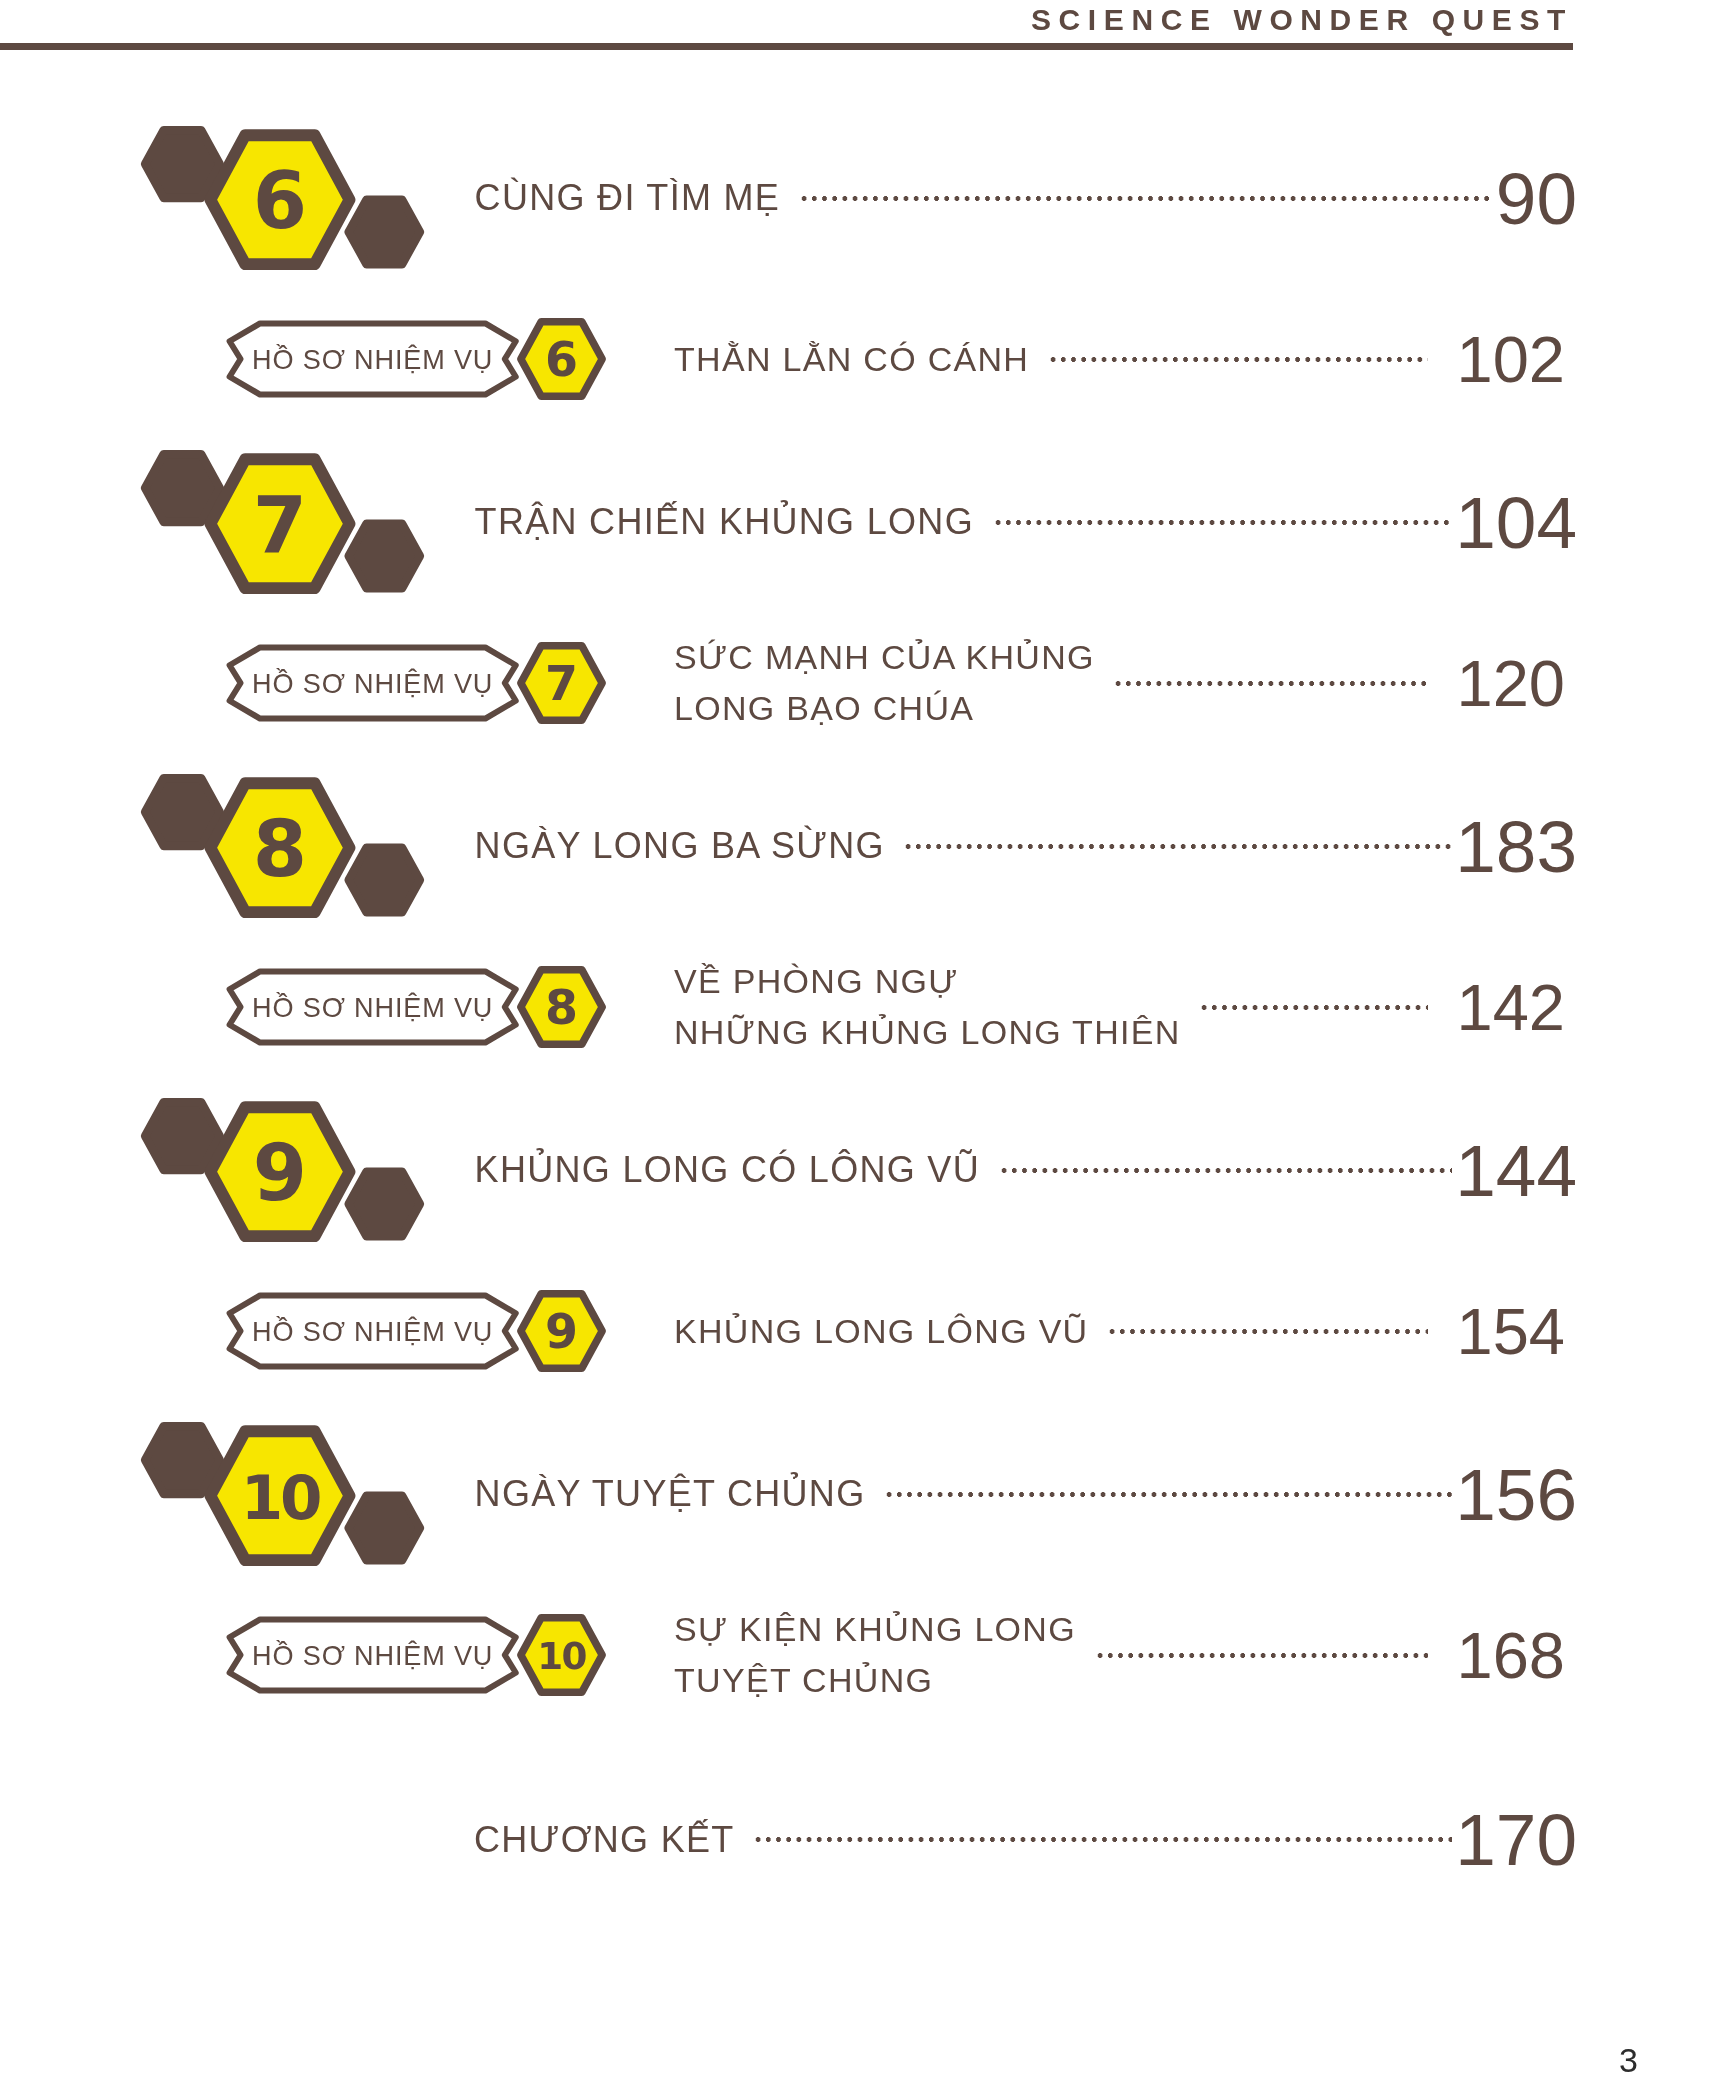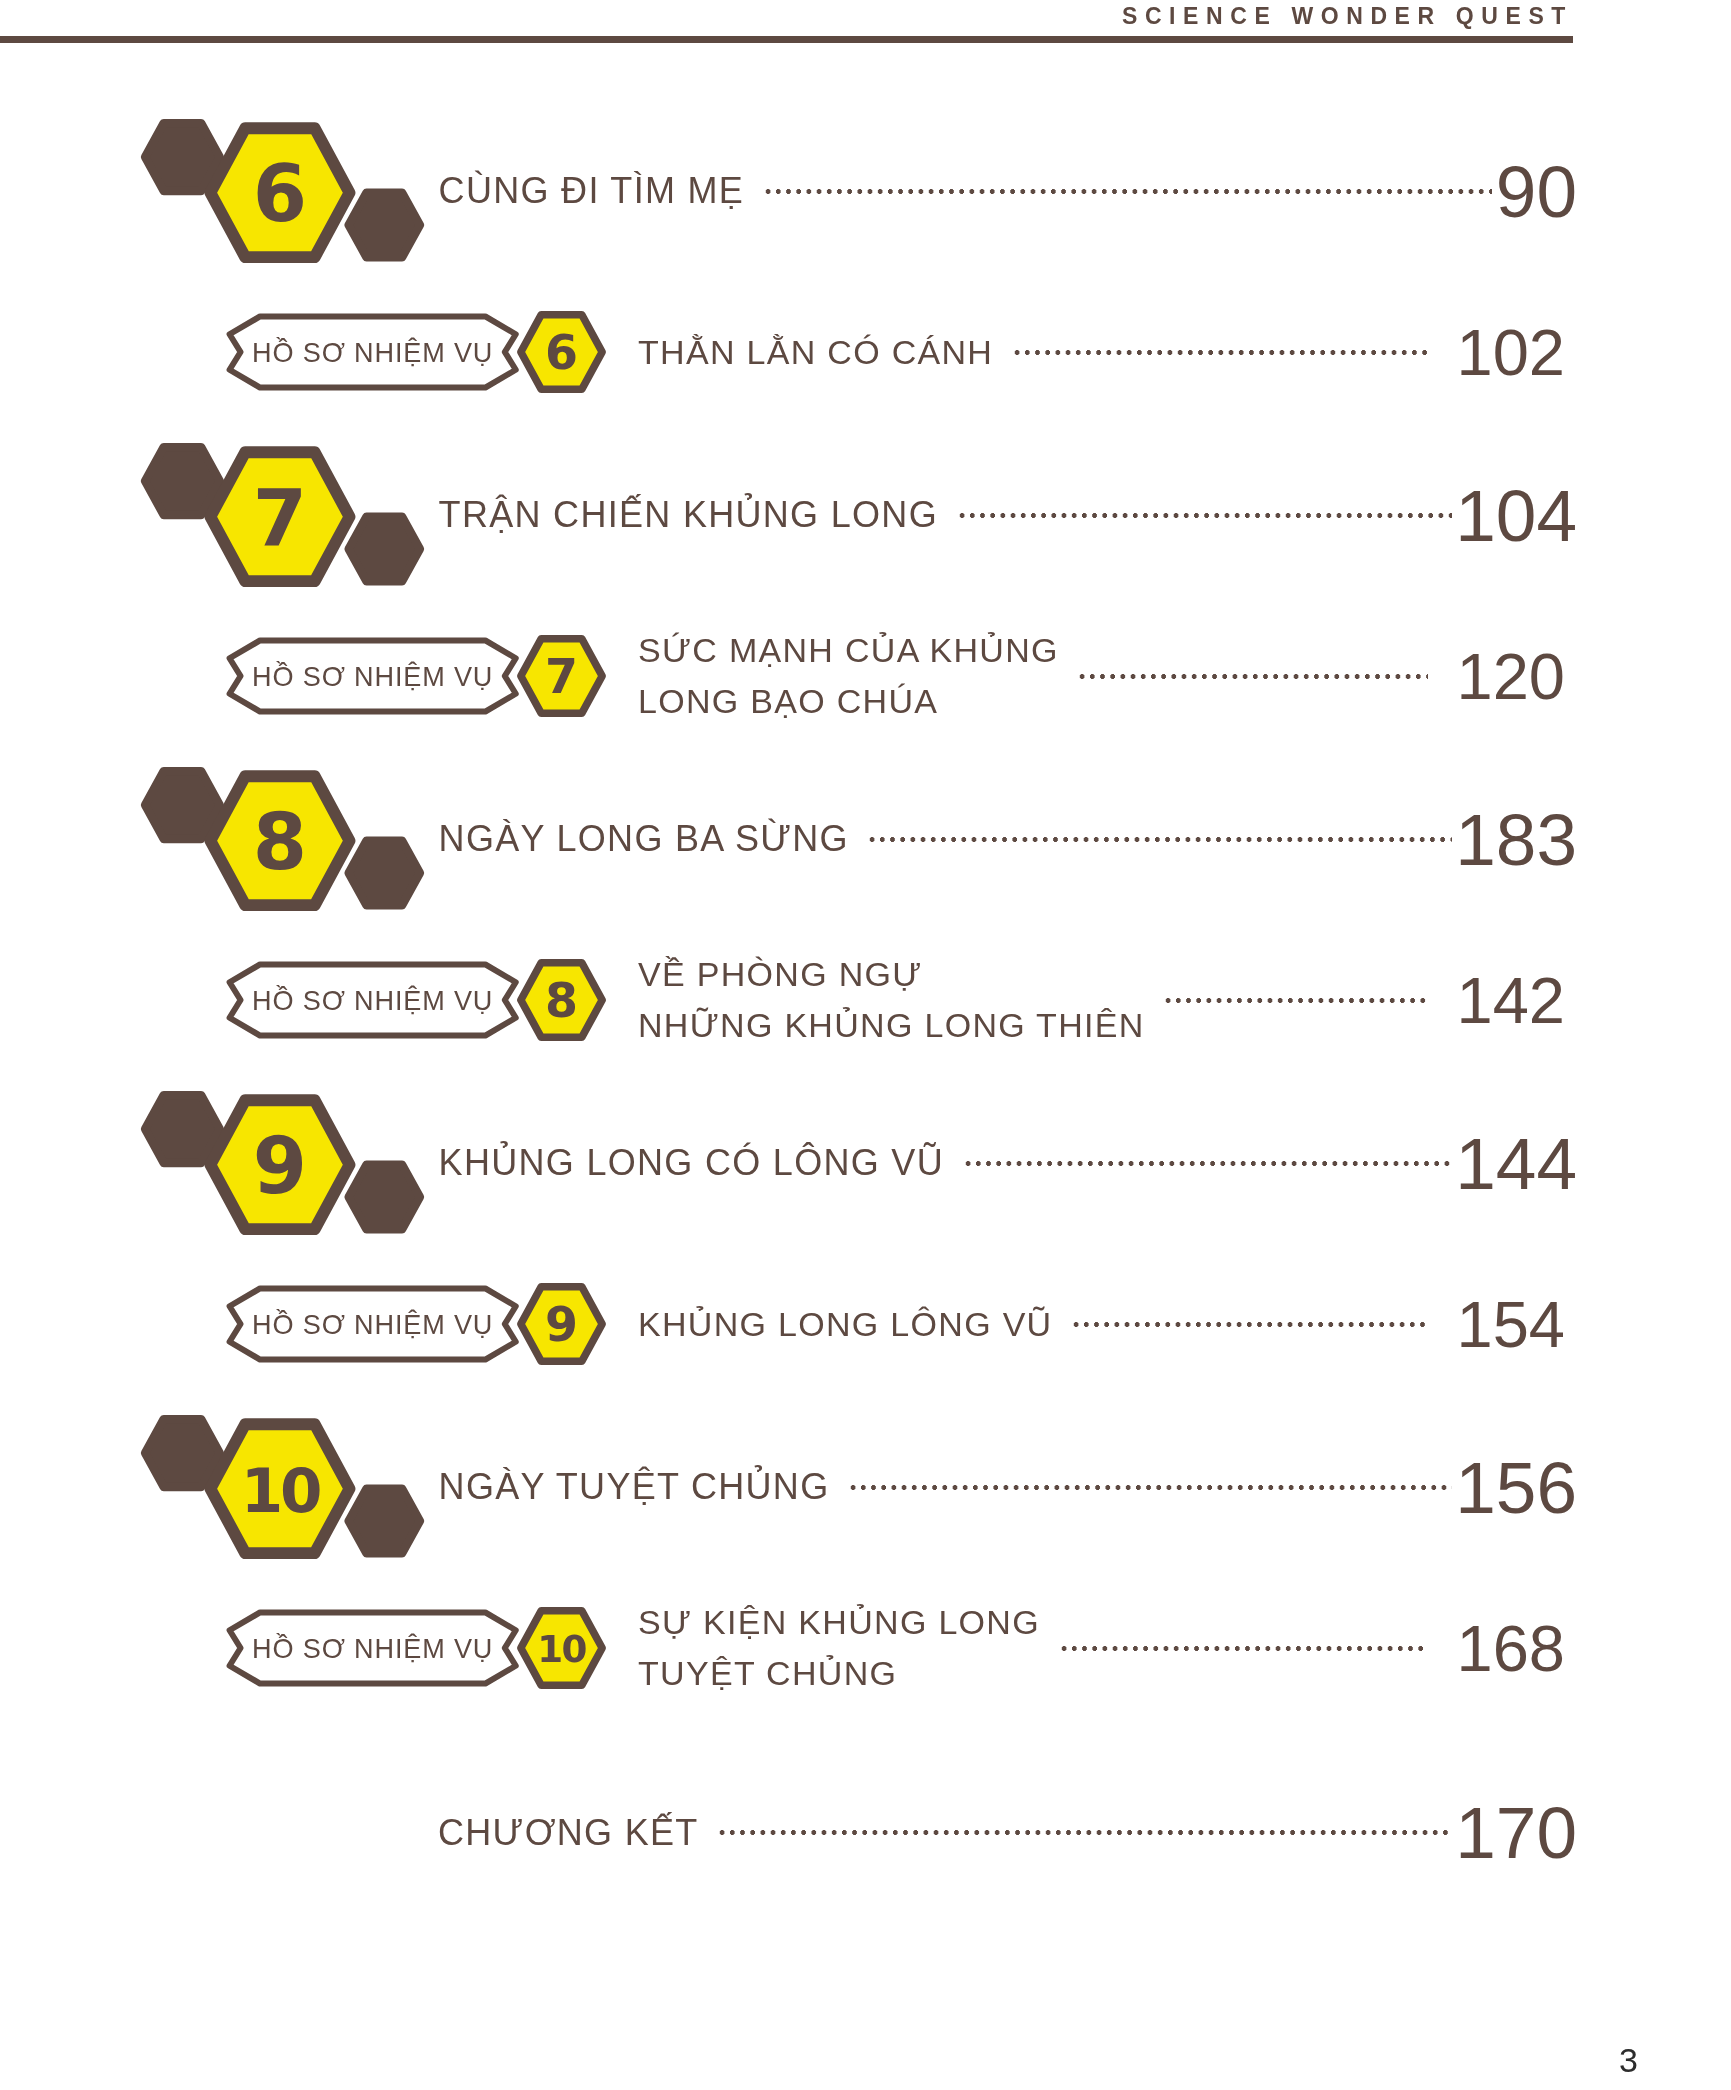--- a/index.html
+++ b/index.html
@@ -12,21 +12,21 @@
   body{
     width:1732px;height:2090px;
     position:relative;overflow:hidden;
     font-family:"Liberation Sans",sans-serif;
     color:var(--brown);
   }
   
   .page-header{padding-top:3.4px;}
   .series-title{
     width:1573px;text-align:right;
-    font-size:23px;font-weight:bold;letter-spacing:7.6px;
+    font-size:30px;font-weight:bold;letter-spacing:7.6px;
     color:var(--brown);
   }
   .header-rule{
     width:1573px;height:6.8px;background:var(--brown);margin-top:6px;
   }
   
   .toc-list{padding:0 155px 0 140px;}
   .row{display:flex;align-items:center;}
   .row.chapter{margin-top:39px;}
   .row.mission{margin-top:37px;padding-right:12px;}
@@ -35,21 +35,21 @@
 
   .badge-wrap{flex:0 0 auto;}
   .row.chapter .badge-wrap{margin-right:13.6px;}
   .row.mission{padding-left:76px;}
   .row.mission .badge-wrap{margin-right:24px;}
   .closing-spacer{flex:0 0 298px;}
 
   .title{flex:0 0 auto;}
   .title-line{
     font-size:36px;font-weight:500;letter-spacing:1.3px;
-    line-height:1.5;color:var(--brown);white-space:nowrap;
+    line-height:1.5;color:var(--brown);white-space:nowrap;margin-left:36px;
   }
   .row.mission .title-line{font-size:34px;}
 
   .leader{
     flex:1 1 auto;height:6.8px;margin-left:18.6px;
     background-image:radial-gradient(circle 2.5px at 5.1px 3.4px,var(--brown) 98%,transparent 100%);
     background-size:10.2px 6.8px;background-repeat:repeat-x;background-position:left center;
   }
   .num{
     flex:0 0 auto;color:var(--brown);font-weight:400;white-space:nowrap;

